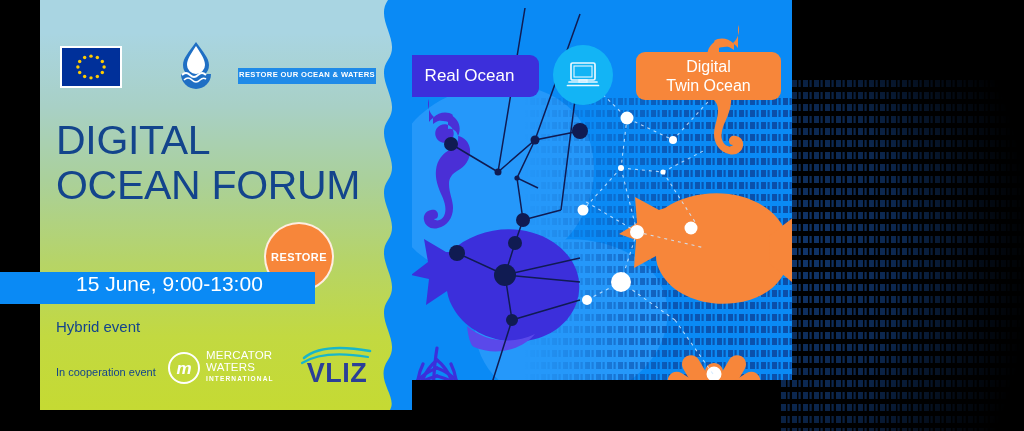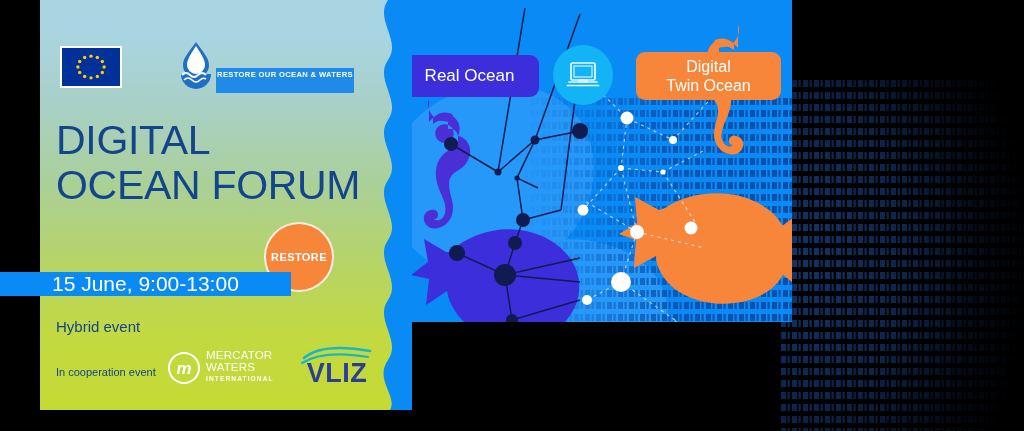--- a/index.html
+++ b/index.html
@@ -5,59 +5,59 @@
   html,body{margin:0;padding:0;background:#000;}
   body{width:1024px;height:431px;overflow:hidden;font-family:"Liberation Sans",sans-serif;}
 
   #poster{position:relative;width:1024px;height:431px;background:#000;overflow:hidden;}
 
   
   .bleed{position:absolute;left:780px;top:78px;width:244px;height:353px;overflow:hidden;}
   .bleed .dotfield{position:absolute;inset:0;}
 
   
-  .ocean{position:absolute;left:375px;top:0;width:417px;height:322px;background:#0a8af5;overflow:hidden;}
+  .ocean{position:absolute;left:375px;top:0;width:417px;height:380px;background:#0a8af5;overflow:hidden;}
   .ocean-inner{position:absolute;inset:0;}
 
   
   .leftpanel{position:absolute;left:40px;top:0;width:360px;height:410px;
     background:linear-gradient(180deg,#a9d5e2 0%,#a9d5e2 8%,#a8d0c6 26%,#aad09a 44%,#b6d467 64%,#c2d941 82%,#c5da33 100%);
     overflow:hidden;}
 
   
   .waveedge{position:absolute;left:368px;top:0;width:44px;height:410px;}
 
   
   .euflag{position:absolute;left:60px;top:46px;width:62px;height:42px;background:#00309a;border:2px solid #fff;box-sizing:border-box;}
   .euflag svg{display:block;width:100%;height:100%;}
 
   
   .eumissions{position:absolute;left:178px;top:38px;width:180px;height:52px;}
   .em-drop{position:absolute;left:0;top:2px;width:36px;height:48px;}
   .em-word{position:absolute;left:42px;top:0px;color:#fff;white-space:nowrap;}
   .em-eu{font-size:19px;letter-spacing:.5px;vertical-align:baseline;}
   .em-missions{font-size:25px;font-weight:700;letter-spacing:.2px;}
-  .em-bar{position:absolute;left:38px;top:30px;width:138px;height:25px;background:#1f8ae8;}
+  .em-bar{position:absolute;left:60px;top:30px;width:138px;height:16px;background:#1f8ae8;}
   .em-bar span{display:block;color:#fff;font-size:7.6px;font-weight:700;letter-spacing:.35px;
     text-align:center;line-height:13px;}
 
   
   .headline{position:absolute;left:56px;top:118px;width:330px;color:#13448c;
     font-size:41px;line-height:45px;font-weight:400;letter-spacing:-.3px;}
   .headline div{white-space:nowrap;}
 
   
   .register{position:absolute;left:264px;top:222px;width:70px;height:70px;border-radius:50%;
     background:#f7863a;border:2px solid rgba(255,255,255,.85);box-sizing:border-box;
     display:flex;align-items:center;justify-content:center;cursor:pointer;}
   .register span{color:#fff;font-size:11px;font-weight:700;letter-spacing:.4px;}
 
   
-  .datebar{position:absolute;left:0;top:272px;width:291px;height:24px;background:#0a8af5;
-    display:flex;}
+  .datebar{position:absolute;left:0;top:272px;width:291px;height:32px;background:#0a8af5;
+    display:flex;padding-left:24px;}
   .datebar span{color:#fff;font-size:21px;margin-left:52px;white-space:nowrap;}
 
   
   .hybrid{position:absolute;left:56px;top:318px;color:#13448c;font-size:15px;}
 
   
   .coop{position:absolute;left:56px;top:366px;color:#13448c;font-size:11px;}
   .mercator{position:absolute;left:168px;top:349px;width:118px;height:40px;}
   .merc-mark{position:absolute;left:0;top:3px;width:32px;height:32px;border-radius:50%;
     border:2.4px solid #fff;box-sizing:border-box;display:flex;align-items:center;justify-content:center;}

